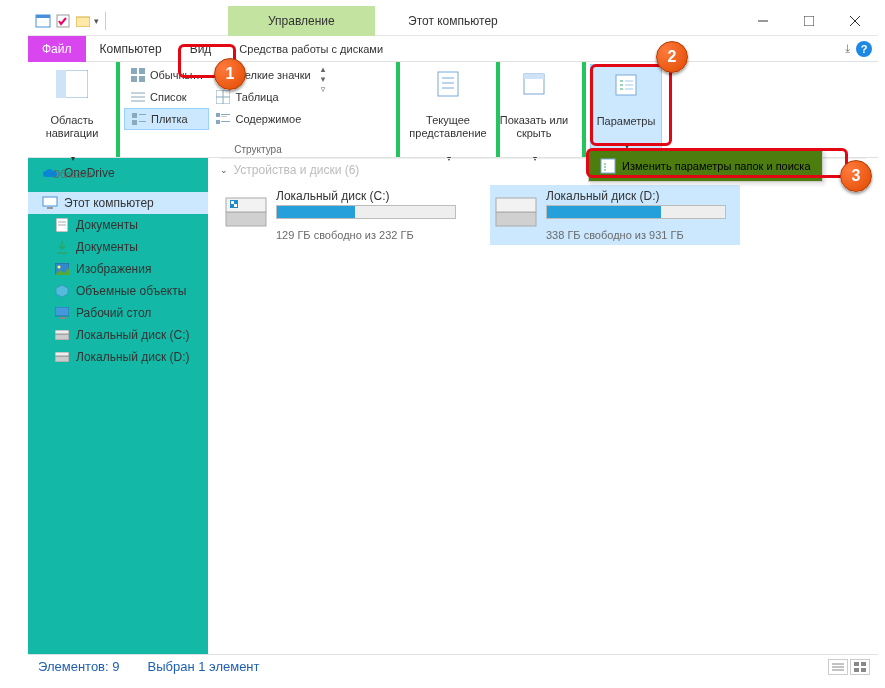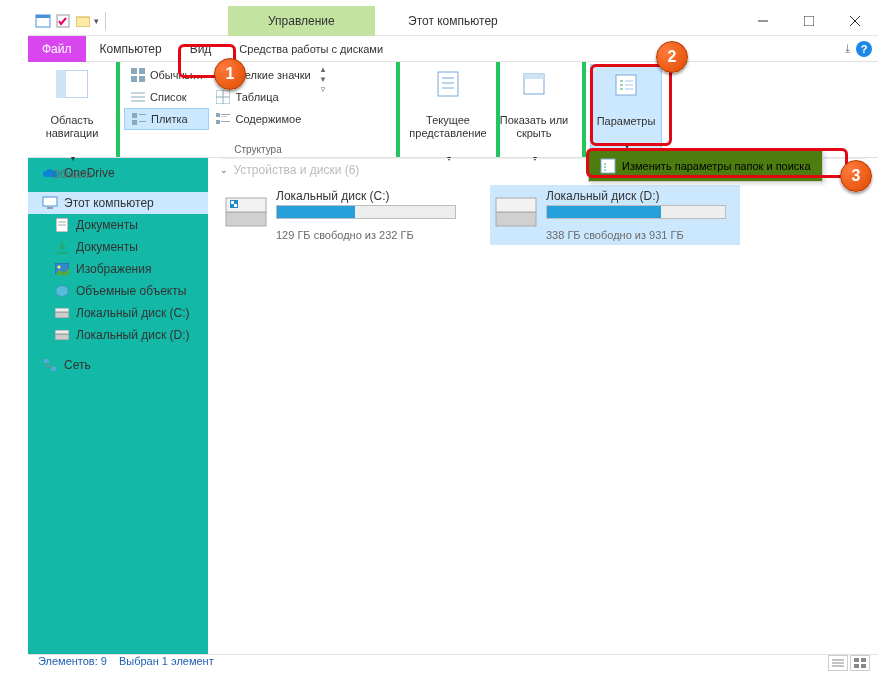--- a/index.html
+++ b/index.html
@@ -57,21 +57,21 @@
 .drive { display: flex; gap: 8px; width: 250px; padding: 4px; }
 .drive.sel { background: #cce8ff; }
 .drive-icon { width: 44px; height: 44px; display: flex; align-items: center; justify-content: center; }
 .drive-info { display: flex; flex-direction: column; gap: 2px; font-size: 11px; color: #333; }
 .drive-name { font-size: 12px; }
 .drive-bar { width: 180px; height: 14px; border: 1px solid #bcbcbc; background: #eee; position: relative; }
 .drive-bar-fill { height: 100%; background: #26a0da; }
 .drive-sub { color: #6a6a6a; margin-top: 8px; }
 
 
-.statusbar { height: 24px; border-top: 1px solid #e1e1e1; display: flex; padding: 0 10px; font-size: 11px; color: #1e5fb3; gap: 12px; position: relative; }
+.statusbar { height: 24px; border-top: 1px solid #e1e1e1; display: flex; align-items: center; padding: 0 10px; font-size: 13px; color: #1e5fb3; gap: 28px; position: relative; }
 .statusbar .viewbtns { position: absolute; right: 8px; display: flex; gap: 2px; }
 .viewbtn { width: 20px; height: 16px; border: 1px solid #ccc; display: flex; align-items: center; justify-content: center; }
 
 
 .highlight { position: absolute; border: 3px solid #e30613; border-radius: 6px; pointer-events: none; z-index: 10; }
 .callout { position: absolute; width: 32px; height: 32px; border-radius: 50%; background: radial-gradient(circle at 30% 30%, #ff7a3c, #e04a00); color: #fff; font-weight: bold; font-size: 16px; display: flex; align-items: center; justify-content: center; box-shadow: 0 2px 3px rgba(0,0,0,.4); z-index: 11; border: 1px solid #b23a00; }
 
 svg { display: block; }
 </style>
 </head>
@@ -350,47 +350,46 @@
       <div class="nav-item">
           <span class="nav-icon">
             <svg width="14" height="14">
               <path d="M7 1l6 3v6l-6 3-6-3V4z" fill="#5bd" stroke="#39b"></path>
             </svg>
           </span>
           <span>Объемные объекты</span>
         </div>
       <div class="nav-item">
           <span class="nav-icon">
+            <svg width="14" height="12">
+              <rect x="0" y="0" width="14" height="9" fill="#49d" stroke="#27a"></rect>
+              <rect x="4" y="10" width="6" height="2" fill="#888"></rect>
+            </svg>
+          </span>
+          <span>Рабочий стол</span>
+        </div>
+      <div class="nav-item">
+          <span class="nav-icon">
             <svg width="14" height="10">
               <rect x="0" y="4" width="14" height="6" fill="#ccc" stroke="#999"></rect>
               <rect x="0" y="0" width="14" height="4" fill="#eee" stroke="#999"></rect>
             </svg>
           </span>
           <span>Локальный диск (С:)</span>
         </div>
       <div class="nav-item">
           <span class="nav-icon">
             <svg width="14" height="10">
               <rect x="0" y="4" width="14" height="6" fill="#ccc" stroke="#999"></rect>
               <rect x="0" y="0" width="14" height="4" fill="#eee" stroke="#999"></rect>
             </svg>
           </span>
           <span>Локальный диск (D:)</span>
         </div>
       <div style="height:8px"></div>
-      <div class="nav-item l1">
-          <span class="nav-icon">
-            <svg width="14" height="14">
-              <rect x="1" y="1" width="5" height="4" fill="#5ad"></rect>
-              <rect x="8" y="9" width="5" height="4" fill="#5ad"></rect>
-              <path d="M3 5v3h7v1" stroke="#888" fill="none"></path>
-            </svg>
-          </span>
-          <span>Сеть</span>
-        </div>
     </div>
 
     <div class="content">
       <div class="group-header">
         <span style="font-size:9px">⌄</span>
         <span style="opacity:.4">Устройства и диски (6)</span>
       </div>
       <div class="drives">
         <div class="drive">
           <div class="drive-icon">

